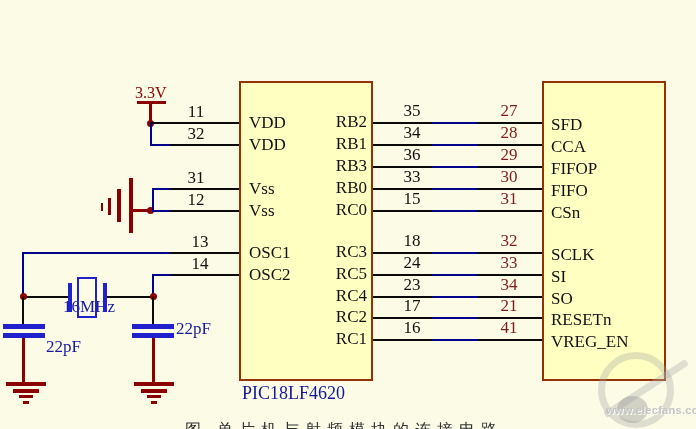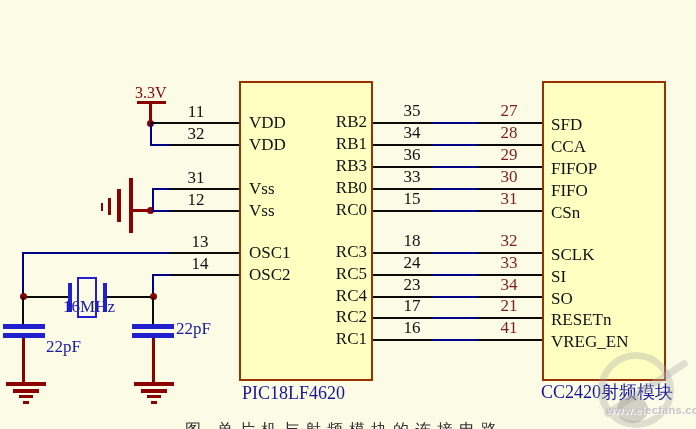--- a/index.html
+++ b/index.html
@@ -51,21 +51,20 @@
   .caption-clip span{display:block;color:#333;font-size:16px;line-height:1.1;padding-left:35px;letter-spacing:6px;}
 </style>
 </head>
 <body>
 
 <div class="stage">
 
   <div class="chip" style="left:239px;top:81px;width:134px;height:300px;"></div>
   <div class="chip" style="left:542px;top:81px;width:124px;height:300px;"></div>
   <div class="chip-name" style="left:242px;top:384px;">PIC18LF4620</div>
-  <div class="chip-name" style="left:541px;top:383px;">CC2420射频模块</div>
 
   <div class="red-txt" style="left:135px;top:85px;">3.3V</div>
   <div class="wire-r" style="left:137px;top:101px;width:29px;height:3px;"></div>
   <div class="wire-r" style="left:149px;top:101px;width:3px;height:21px;"></div>
   <div class="dot" style="left:147px;top:120px;"></div>
 
   <div class="wire-b" style="left:150px;top:122px;width:89px;height:2px;"></div>
   <div class="num" style="left:178px;top:103px;font-family:Liberation Serif, serif;">11</div>
 
   <div class="wire-n" style="left:150px;top:123px;width:2px;height:22px;"></div>

